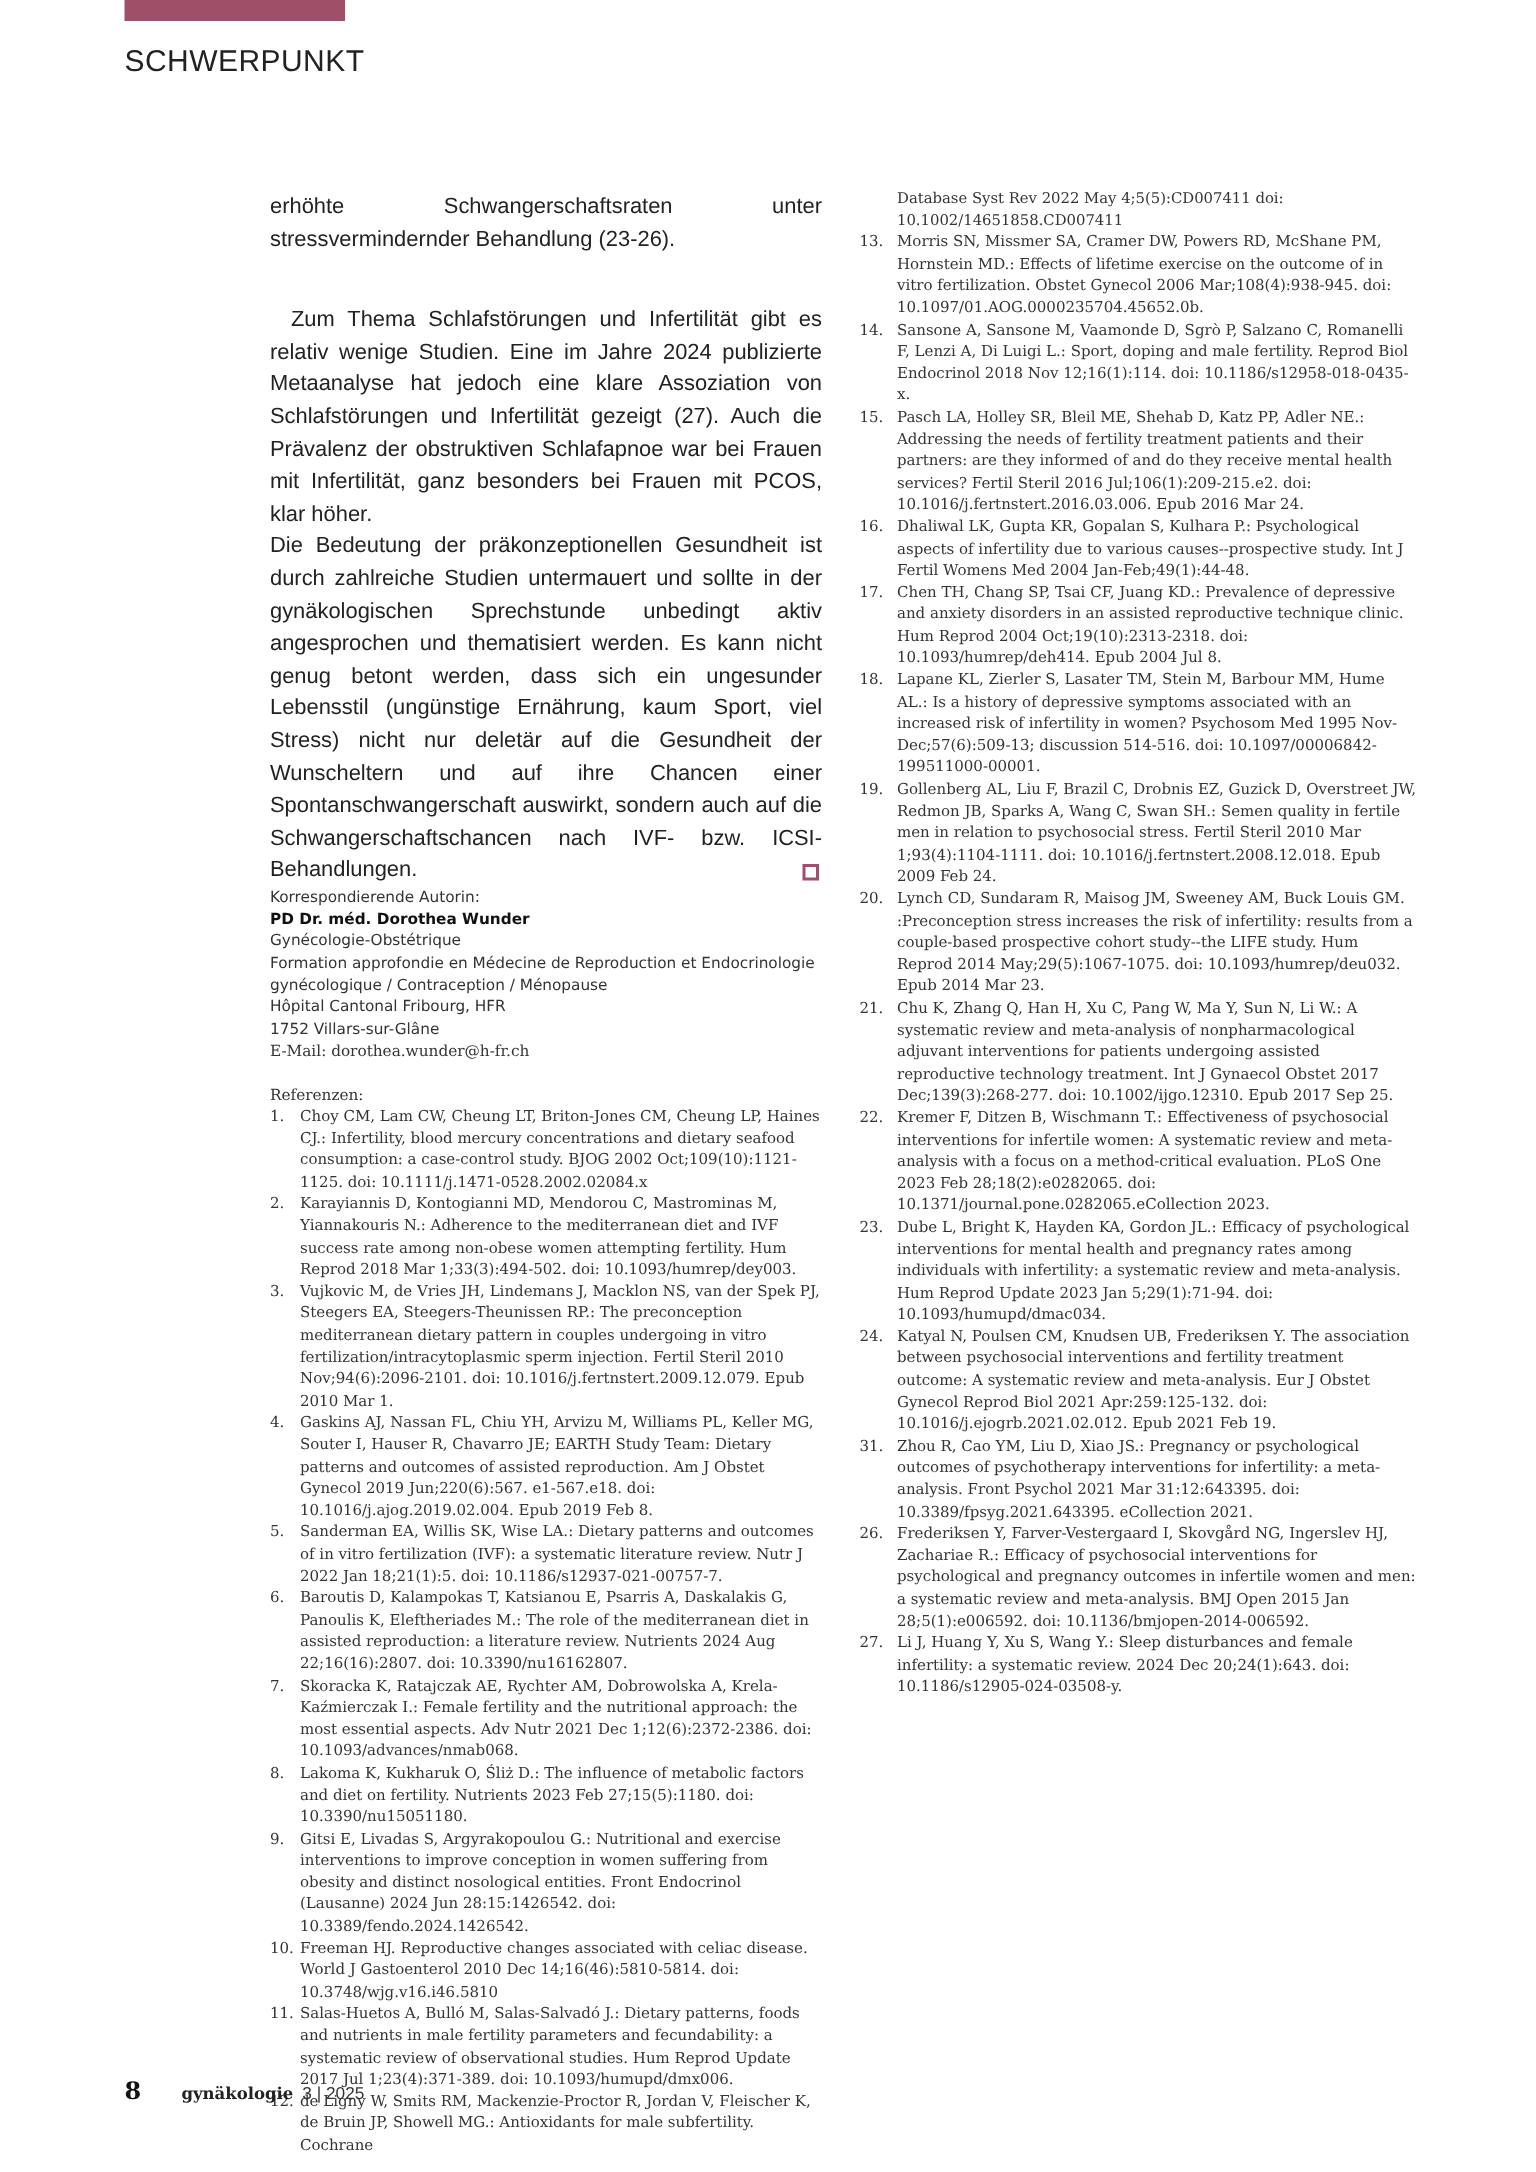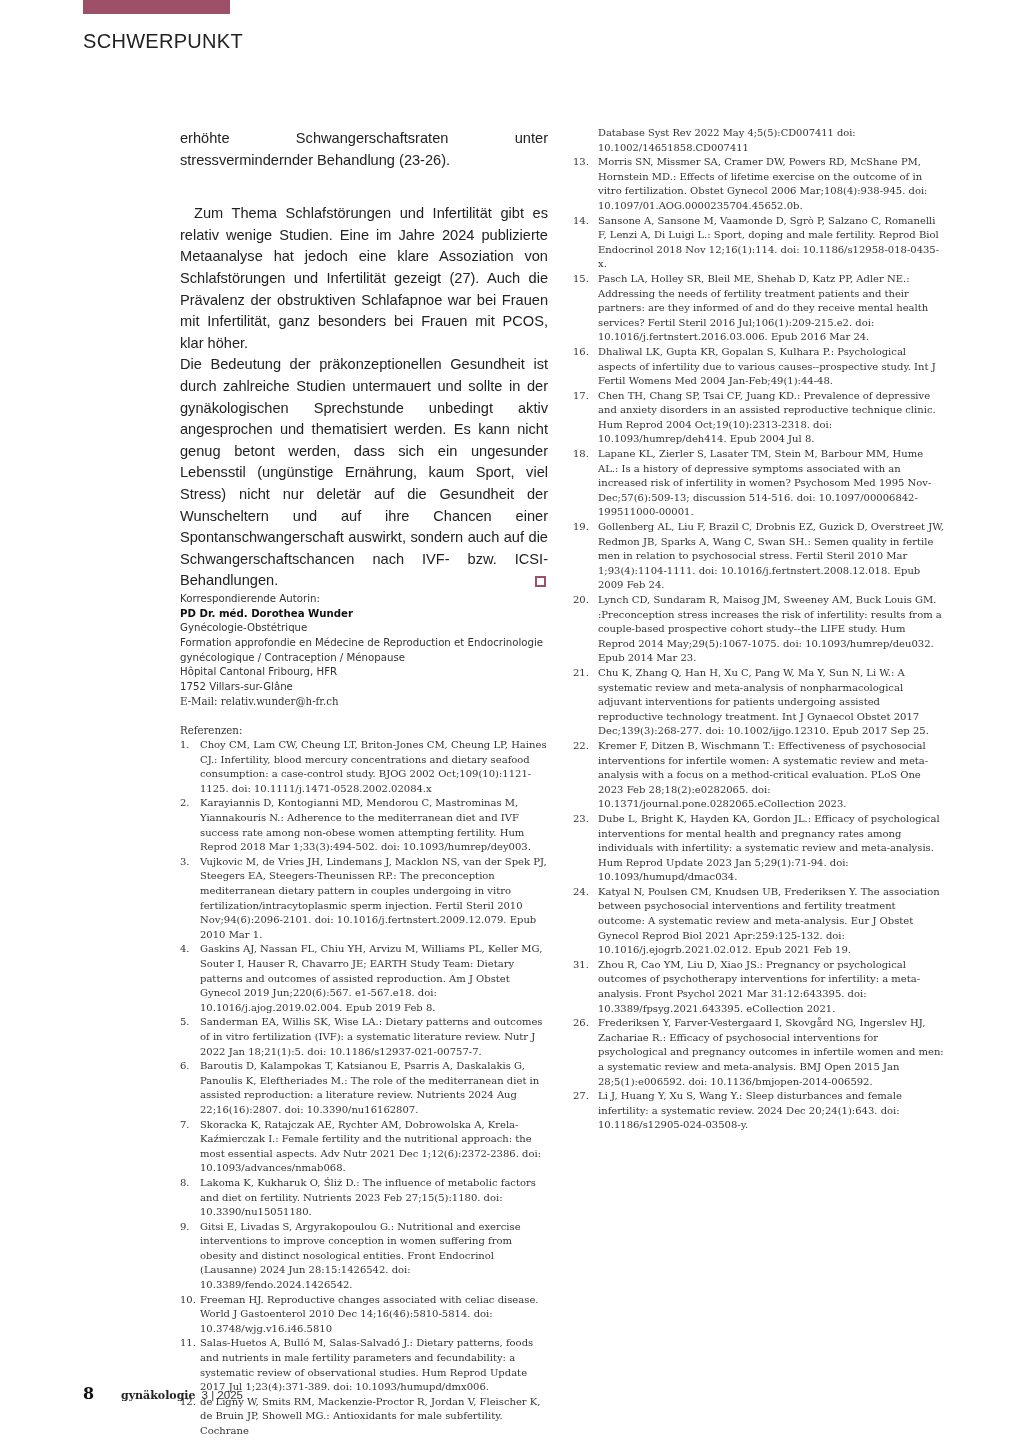--- a/index.html
+++ b/index.html
@@ -40,21 +40,21 @@
   <p class="body-p"><span>Die Bedeutung der präkonzeptionellen Gesundheit ist durch zahlreiche Studien untermauert und sollte in der gynäkologischen Sprechstunde unbedingt aktiv angesprochen und thematisiert werden. Es kann nicht genug betont werden, dass sich ein ungesunder Lebensstil (ungünstige Ernährung, kaum Sport, viel Stress) nicht nur deletär auf die Gesundheit der Wunscheltern und auf ihre Chancen einer Spontanschwangerschaft auswirkt, sondern auch auf die Schwangerschaftschancen nach IVF- bzw. ICSI-Behandlungen.</span><span class="end-mark"></span></p>
 
   <div class="author-block">
     <div>Korrespondierende Autorin:</div>
     <div class="bold">PD Dr. méd. Dorothea Wunder</div>
     <div>Gynécologie-Obstétrique</div>
     <div>Formation approfondie en Médecine de Reproduction et Endocrinologie</div>
     <div>gynécologique / Contraception / Ménopause</div>
     <div>Hôpital Cantonal Fribourg, HFR</div>
     <div>1752 Villars-sur-Glâne</div>
-    <div class="email">E-Mail: relativ.wunder@h-fr.ch</div>
+    <div class="email">E-Mail: dorothea.wunder@h-fr.ch</div>
   </div>
 
   <div class="refs-title">Referenzen:</div>
   <ol class="refs">
     <li><span class="num">1.</span><span>Choy CM, Lam CW, Cheung LT, Briton-Jones CM, Cheung LP, Haines CJ.: Infertility, blood mercury concentrations and dietary seafood consumption: a case-control study. BJOG 2002 Oct;109(10):1121-1125. doi: 10.1111/j.1471-0528.2002.02084.x</span></li>
     <li><span class="num">2.</span><span>Karayiannis D, Kontogianni MD, Mendorou C, Mastrominas M, Yiannakouris N.: Adherence to the mediterranean diet and IVF success rate among non-obese women attempting fertility. Hum Reprod 2018 Mar 1;33(3):494-502. doi: 10.1093/humrep/dey003.</span></li>
     <li><span class="num">3.</span><span>Vujkovic M, de Vries JH, Lindemans J, Macklon NS, van der Spek PJ, Steegers EA, Steegers-Theunissen RP.: The preconception mediterranean dietary pattern in couples undergoing in vitro fertilization/intracytoplasmic sperm injection. Fertil Steril 2010 Nov;94(6):2096-2101. doi: 10.1016/j.fertnstert.2009.12.079. Epub 2010 Mar 1.</span></li>
     <li><span class="num">4.</span><span>Gaskins AJ, Nassan FL, Chiu YH, Arvizu M, Williams PL, Keller MG, Souter I, Hauser R, Chavarro JE; EARTH Study Team: Dietary patterns and outcomes of assisted reproduction. Am J Obstet Gynecol 2019 Jun;220(6):567. e1-567.e18. doi: 10.1016/j.ajog.2019.02.004. Epub 2019 Feb 8.</span></li>
     <li><span class="num">5.</span><span>Sanderman EA, Willis SK, Wise LA.: Dietary patterns and outcomes of in vitro fertilization (IVF): a systematic literature review. Nutr J 2022 Jan 18;21(1):5. doi: 10.1186/s12937-021-00757-7.</span></li>
     <li><span class="num">6.</span><span>Baroutis D, Kalampokas T, Katsianou E, Psarris A, Daskalakis G, Panoulis K, Eleftheriades M.: The role of the mediterranean diet in assisted reproduction: a literature review. Nutrients 2024 Aug 22;16(16):2807. doi: 10.3390/nu16162807.</span></li>

